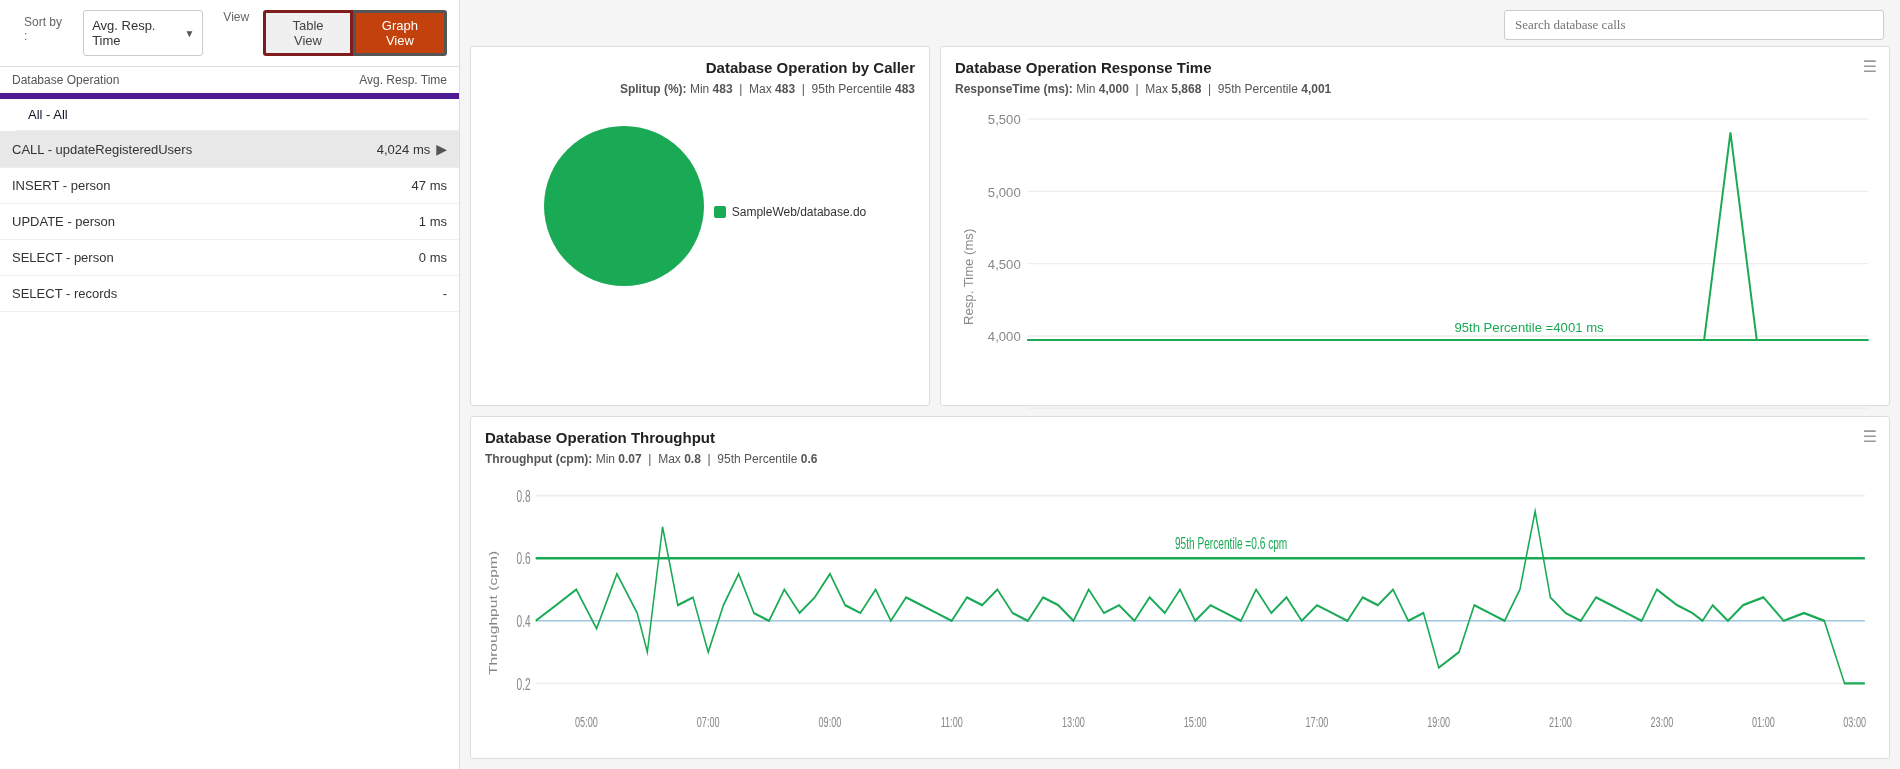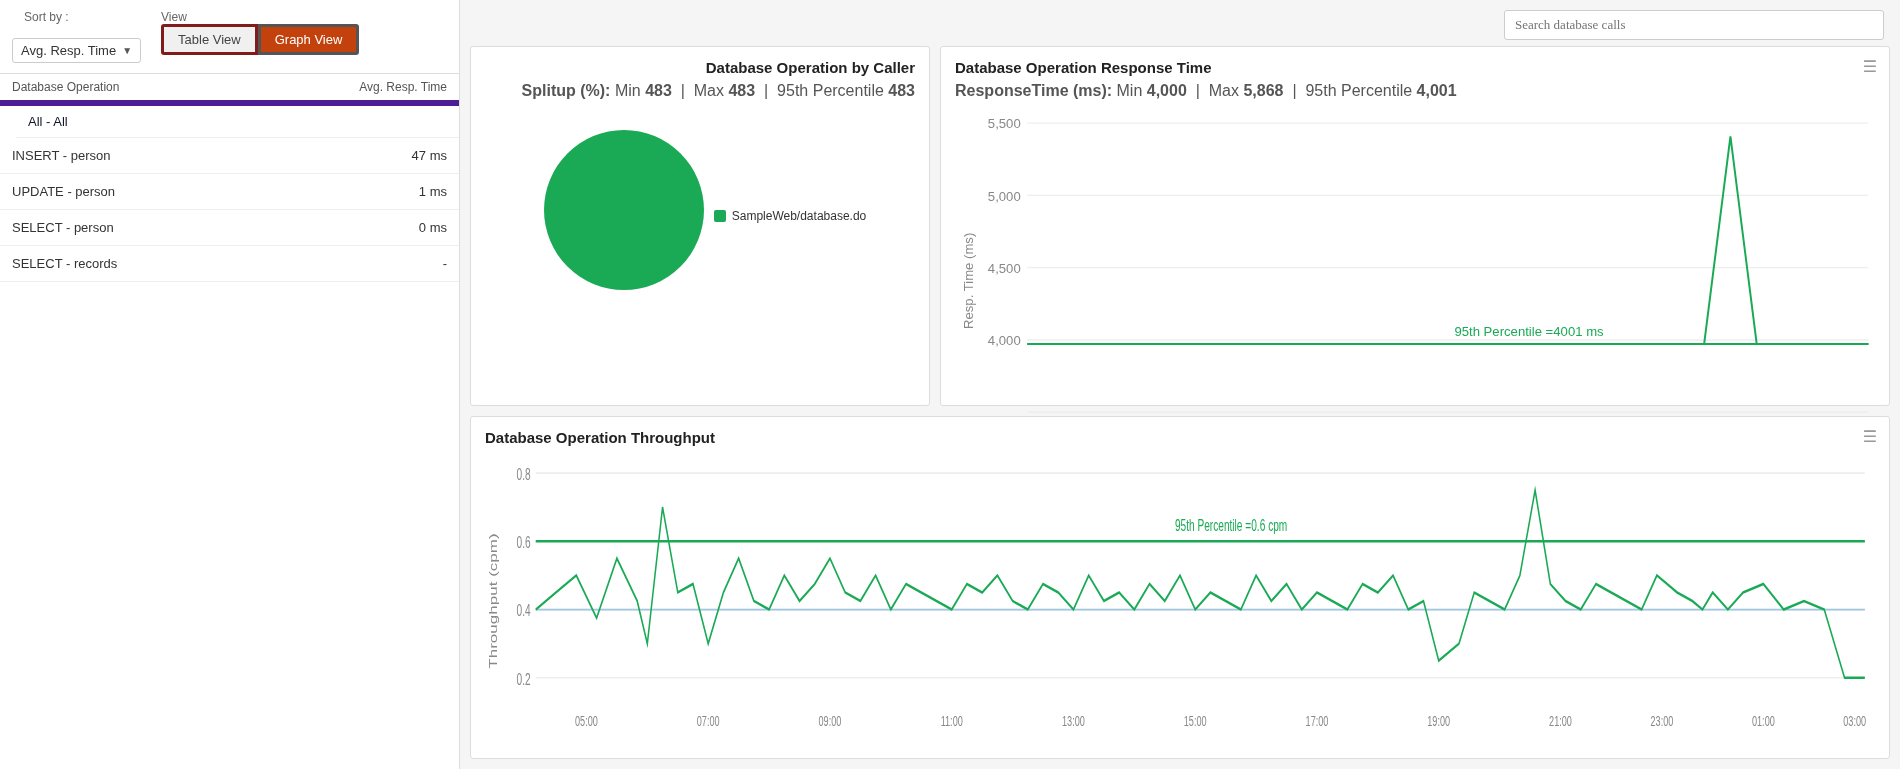--- a/index.html
+++ b/index.html
@@ -166,21 +166,21 @@
     }
     .chart-card.caller { flex: 0 0 460px; text-align: right; }
     .chart-card.response { flex: 1; }
     .chart-title {
       font-size: 15px;
       font-weight: bold;
       color: #222;
       margin-bottom: 6px;
     }
     .chart-stats {
-      font-size: 16px;
+      font-size: 12px;
       color: #555;
       margin-bottom: 10px;
     }
     .chart-stats strong { font-weight: bold; }
     .menu-icon {
       position: absolute;
       top: 10px;
       right: 12px;
       font-size: 16px;
       color: #999;
@@ -229,49 +229,56 @@
     }
   </style>
 </head>
 <body>
 
 <div class="app-container">
 
   <div class="left-panel">
 
     <div class="top-controls">
-      <div style="display:flex;flex-direction:column;gap:6px;">
+      <div style="display:flex;flex-direction:row;gap:6px;">
         <div class="sort-row">
           <span class="sort-label">Sort by :</span>
         </div>
         <div class="sort-select">
           <span>Avg. Resp. Time</span>
           <span class="arrow">▼</span>
         </div>
       </div>
-      <div style="display:flex;flex-direction:column;gap:0;">
+      <div style="display:flex;flex-direction:row;gap:6px;">
         <div class="view-label">View</div>
         <div style="display:flex;">
           <button class="view-btn">Table View</button>
           <button class="view-btn active">Graph View</button>
         </div>
       </div>
     </div>
 
     <div class="table-headers">
       <span>Database Operation</span>
       <span>Avg. Resp. Time</span>
     </div>
 
     <div class="all-row">
       <span>All - All</span>
     </div>
 
     <div class="table-rows">
 
+      <div class="table-row selected">
+        <span class="row-name">CALL - updateRegisteredUsers</span>
+        <span class="row-value">
+          <span>4,024 ms</span>
+          <span class="row-arrow">▶</span>
+        </span>
+      </div>
       <div class="table-row">
         <span class="row-name">INSERT - person</span>
         <span class="row-value">47 ms</span>
       </div>
       <div class="table-row">
         <span class="row-name">UPDATE - person</span>
         <span class="row-value">1 ms</span>
       </div>
       <div class="table-row">
         <span class="row-name">SELECT - person</span>
@@ -353,20 +360,26 @@
 
               <polyline points="55,178 135,178 215,178 295,178 375,178 455,178 535,178 570,178 590,20 610,178 650,178 695,178" fill="none" stroke="#1aaa55" stroke-width="1.5"></polyline>
             </svg>
           </div>
         </div>
       </div>
 
       <div class="bottom-chart">
         <span class="menu-icon">☰</span>
         <div class="chart-title">Database Operation Throughput</div>
+        <div class="chart-stats">
+          <strong>Throughput (cpm):</strong>
+          <span> Min </span><strong>0.07</strong>
+          <span> &nbsp;|&nbsp; Max </span><strong>0.8</strong>
+          <span> &nbsp;|&nbsp; 95th Percentile </span><strong>0.6</strong>
+        </div>
         <div class="line-chart-area">
           <svg width="100%" height="100%" viewBox="0 0 1370 170" preserveAspectRatio="none">
 
             <text x="12" y="85" font-size="10" fill="#888" transform="rotate(-90,12,85)" text-anchor="middle">Throughput (cpm)</text>
 
             <line x1="50" y1="10" x2="1360" y2="10" stroke="#eee" stroke-width="1"></line>
             <line x1="50" y1="50" x2="1360" y2="50" stroke="#eee" stroke-width="1"></line>
             <line x1="50" y1="90" x2="1360" y2="90" stroke="#eee" stroke-width="1"></line>
             <line x1="50" y1="130" x2="1360" y2="130" stroke="#eee" stroke-width="1"></line>
 

